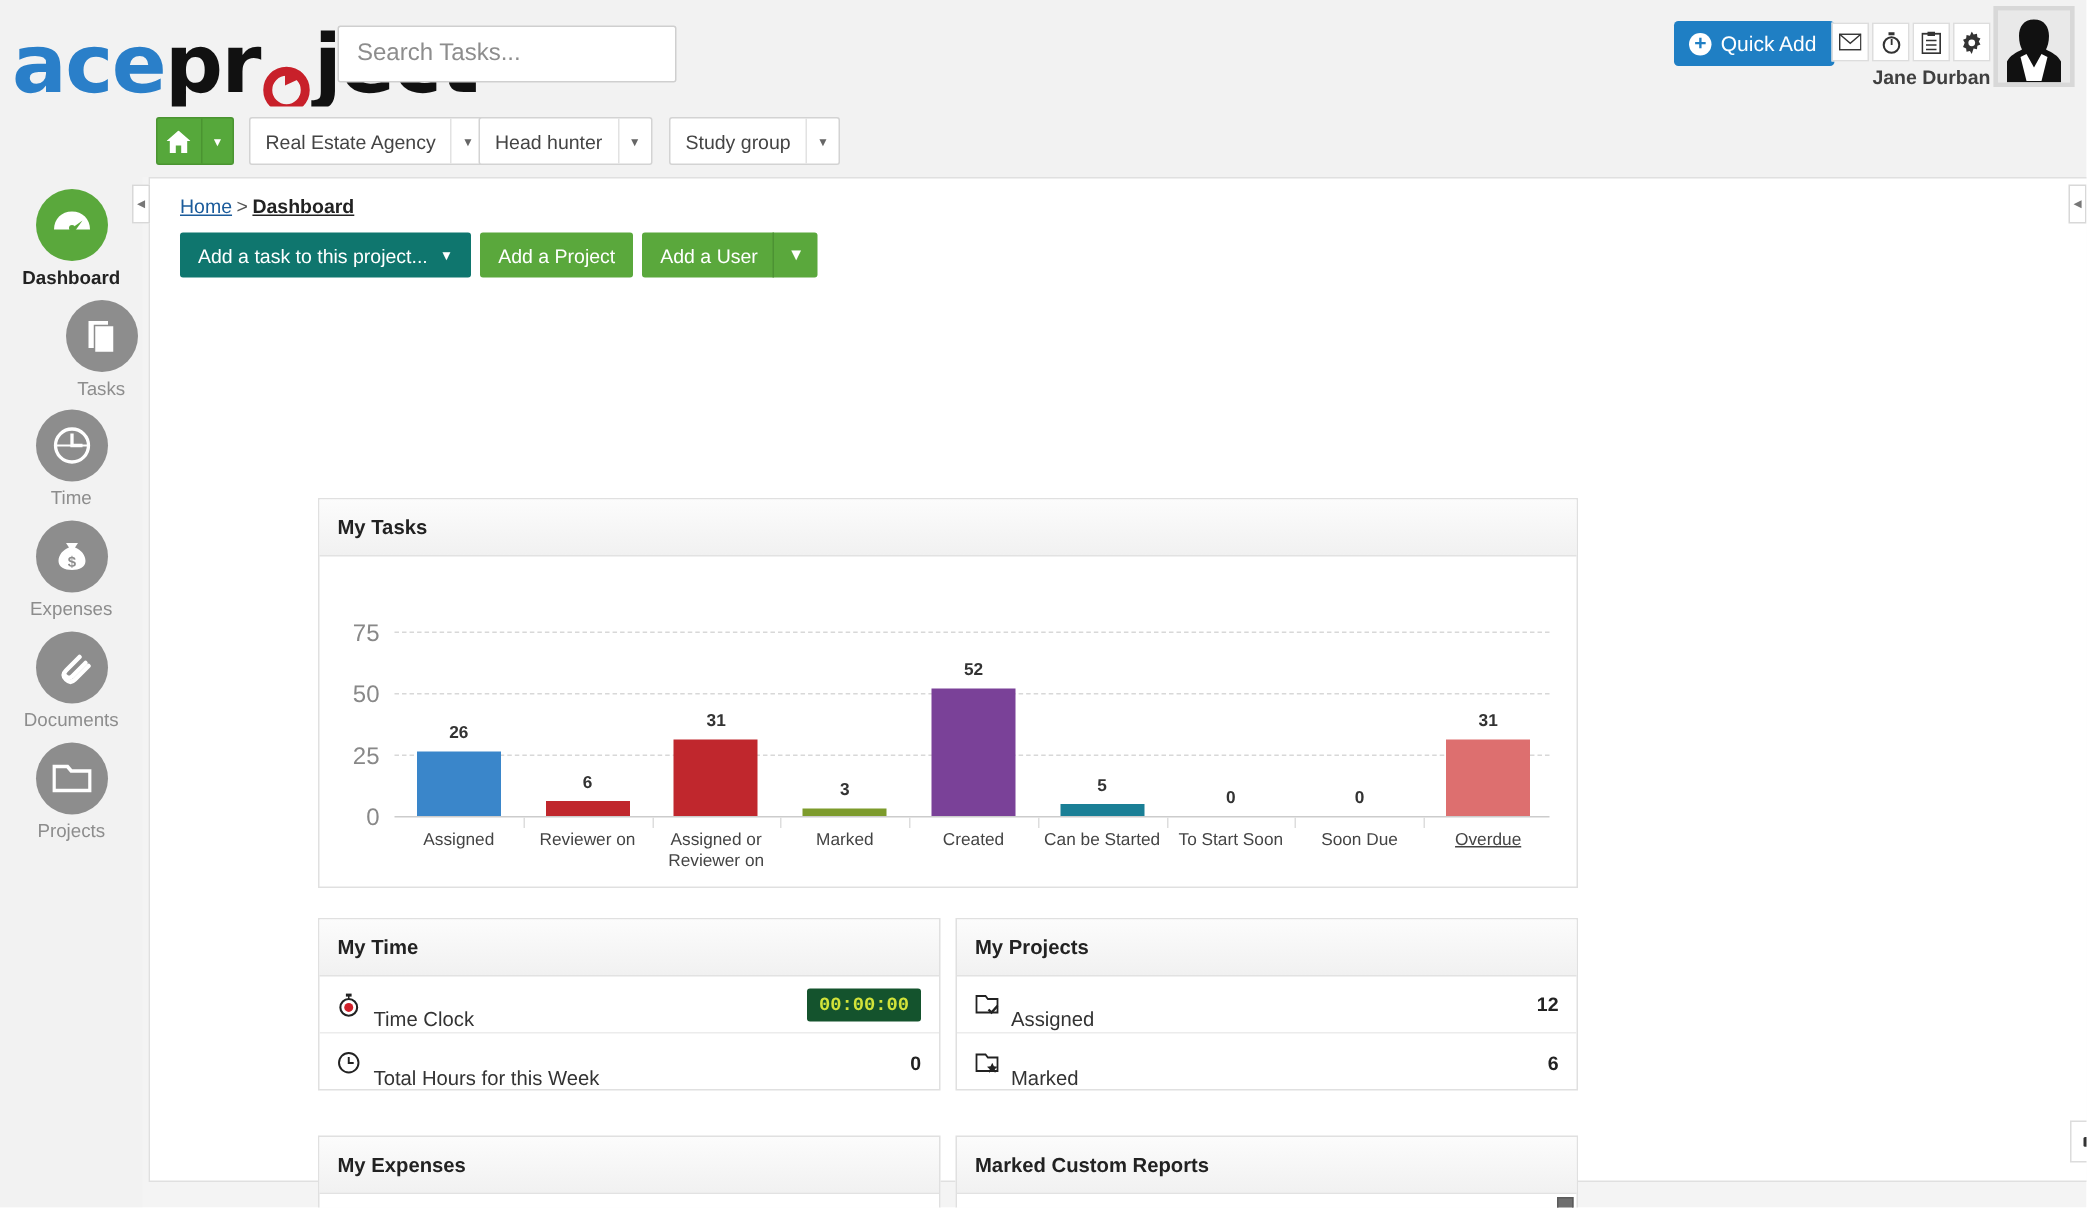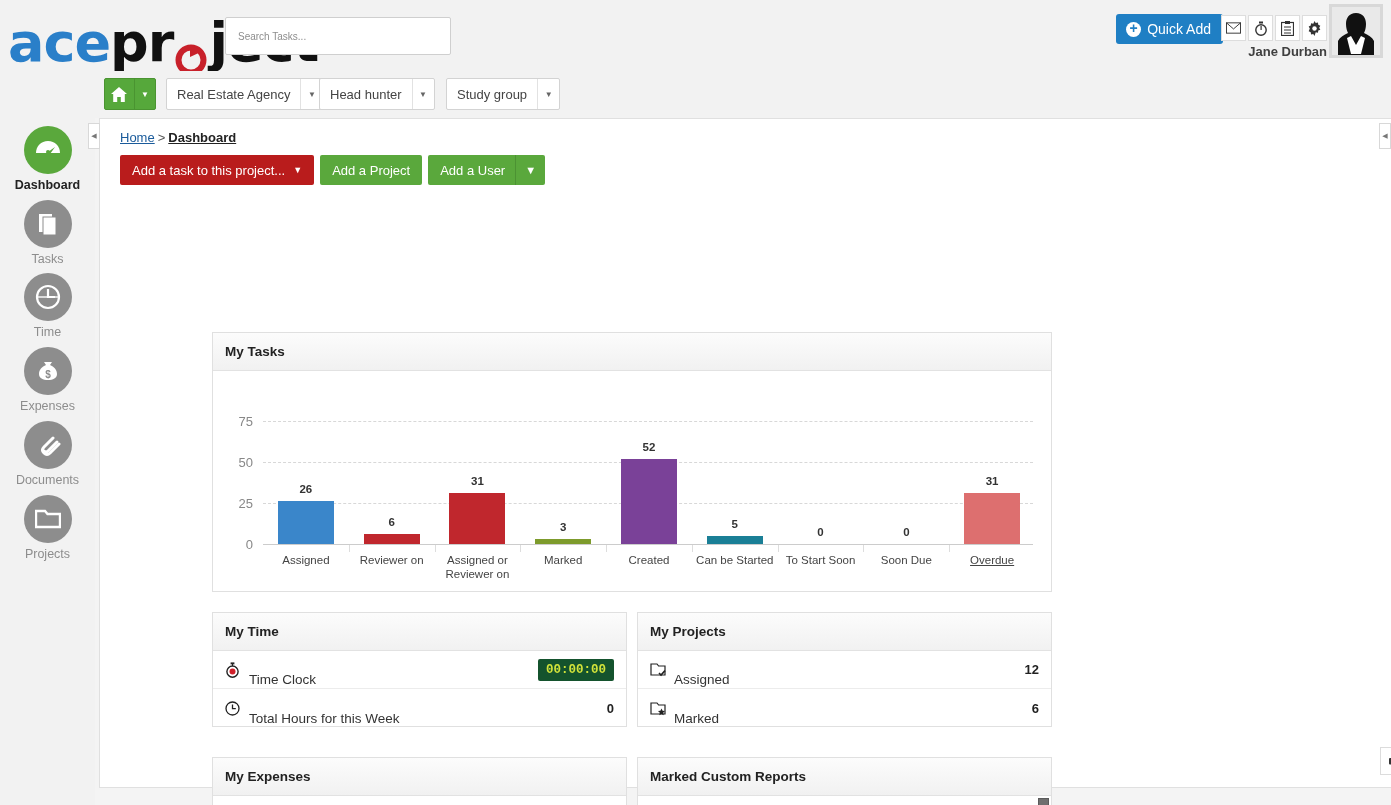--- a/index.html
+++ b/index.html
@@ -25,21 +25,21 @@
   .logo .ject{ color:#111; }
   .logo .o-wrap { position:relative; display:inline-block; width:36px; height:36px; vertical-align:middle; }
   .logo .o-wrap svg { position:absolute; left:0; top:3px; }
 
   .search-box {
     position:absolute; left:225px; top:17px; width:226px; height:38px;
     border:1px solid #cfcfcf; background:#fff; border-radius:2px;
   }
   .search-box input {
     width:100%; height:100%; border:0; outline:none; padding:0 12px;
-    font-family:"Liberation Sans", sans-serif; font-size:10px; color:#555; background:transparent;
+    font-family:"Liberation Sans", sans-serif; font-size:16px; color:#555; background:transparent;
   }
   .search-box input::placeholder { color:#8d8d8d; }
 
   .quick-add {
     position:absolute; right:168px; top:14px; height:30px;
     background:#1f7fc4; color:#fff; border:0; border-radius:3px;
     padding:0 12px 0 10px; display:flex; align-items:center; gap:6px;
     font-size:14px; font-family:"Liberation Sans", sans-serif; cursor:pointer;
   }
   .quick-add .plus-circle {
@@ -118,21 +118,21 @@
     justify-content:center; cursor:pointer;
   }
   .breadcrumb { position:absolute; left:20px; top:11px; font-size:13px; color:#333; }
   .breadcrumb a { color:#1a5b9b; text-decoration:underline; }
   .breadcrumb .sep { color:#555; margin:0 3px; }
   .breadcrumb .current { font-weight:bold; color:#222; text-decoration:underline; }
 
   .actionbar { position:absolute; left:20px; top:36px; display:flex; gap:6px; }
   .btn { height:30px; border:0; border-radius:2px; color:#fff; font-size:13px;
          display:flex; align-items:center; cursor:pointer; font-family:"Liberation Sans", sans-serif; }
-  .btn.blue { background:#b91c1c; padding:0 12px; gap:8px; }
+  .btn.blue { background:#0f766e; padding:0 12px; gap:8px; }
   .btn.green { background:#5aa83c; padding:0 12px; }
   .btn.green-split { background:#5aa83c; padding:0 0 0 12px; }
   .btn.green-split .lab { padding-right:10px; }
   .btn.green-split .sep { width:30px; height:30px; border-left:1px solid #4c9233;
      display:flex; align-items:center; justify-content:center; font-size:11px; }
   .btn .arrow { font-size:9px; }
 
   
   .card { position:absolute; background:#fff; border:1px solid #e0e0e0; }
   .card-head {
@@ -150,21 +150,21 @@
   .row .rval { font-weight:bold; font-size:13px; color:#222; }
   .timechip {
     background:#14532d; color:#d2e33a; font-family:"Liberation Mono", monospace;
     font-size:12.5px; font-weight:bold; padding:4px 8px; border-radius:2px;
   }
 
   
   #card-mytasks { left:112px; top:213px; width:840px; height:260px; }
   #chart-area { position:relative; width:100%; height:221px; }
   .gridline { position:absolute; left:50px; right:18px; border-top:1px dashed #d8d8d8; }
-  .ylab { position:absolute; left:0; width:40px; text-align:right; font-size:13px; color:#888; }
+  .ylab { position:absolute; left:0; width:40px; text-align:right; font-size:16px; color:#888; }
   .axis { position:absolute; left:50px; right:18px; border-top:1px solid #ccc; }
   .bar { position:absolute; bottom:0; width:56px; left:4px; }
   .bar-val { position:absolute; width:64px; text-align:center; font-size:11.5px; color:#333; font-weight:bold;}
   .tick { position:absolute; width:1px; background:#ddd; }
   .xlab { position:absolute; width:78px; text-align:center; font-size:11.5px; color:#444; line-height:14px;}
 
   #card-mytime    { left:112px; top:493px; width:415px; height:115px; }
   #card-myprojects{ left:537px; top:493px; width:415px; height:115px; }
   #card-myexpenses{ left:112px; top:638px; width:415px; height:115px; }
   #card-reports   { left:537px; top:638px; width:415px; height:117px; }
@@ -280,21 +280,21 @@
     <div class="side-item active" style="top:8px;">
       <div class="side-circle">
         <svg width="26" height="22" viewBox="0 0 26 22">
             <path d="M13 2C6 2 1 7 1 14h24C25 7 20 2 13 2z" fill="#fff"></path>
             <path d="M13 13l7-5-5 7z" fill="#5aa83c"></path>
             <circle cx="13" cy="13" r="2" fill="#5aa83c"></circle>
           </svg>
       </div>
       <div class="side-label">Dashboard</div>
     </div>
-    <div class="side-item" style="top:82px;">
+    <div class="side-item" style="top:82px;margin-left:20px;">
       <div class="side-circle">
         <svg width="22" height="24" viewBox="0 0 22 24">
             <rect x="2" y="2" width="13" height="18" fill="#fff"></rect>
             <rect x="6" y="5" width="13" height="18" fill="#fff" stroke="#8d8d8d"></rect>
           </svg>
       </div>
       <div class="side-label">Tasks</div>
     </div>
     <div class="side-item" style="top:155px;">
       <div class="side-circle">

